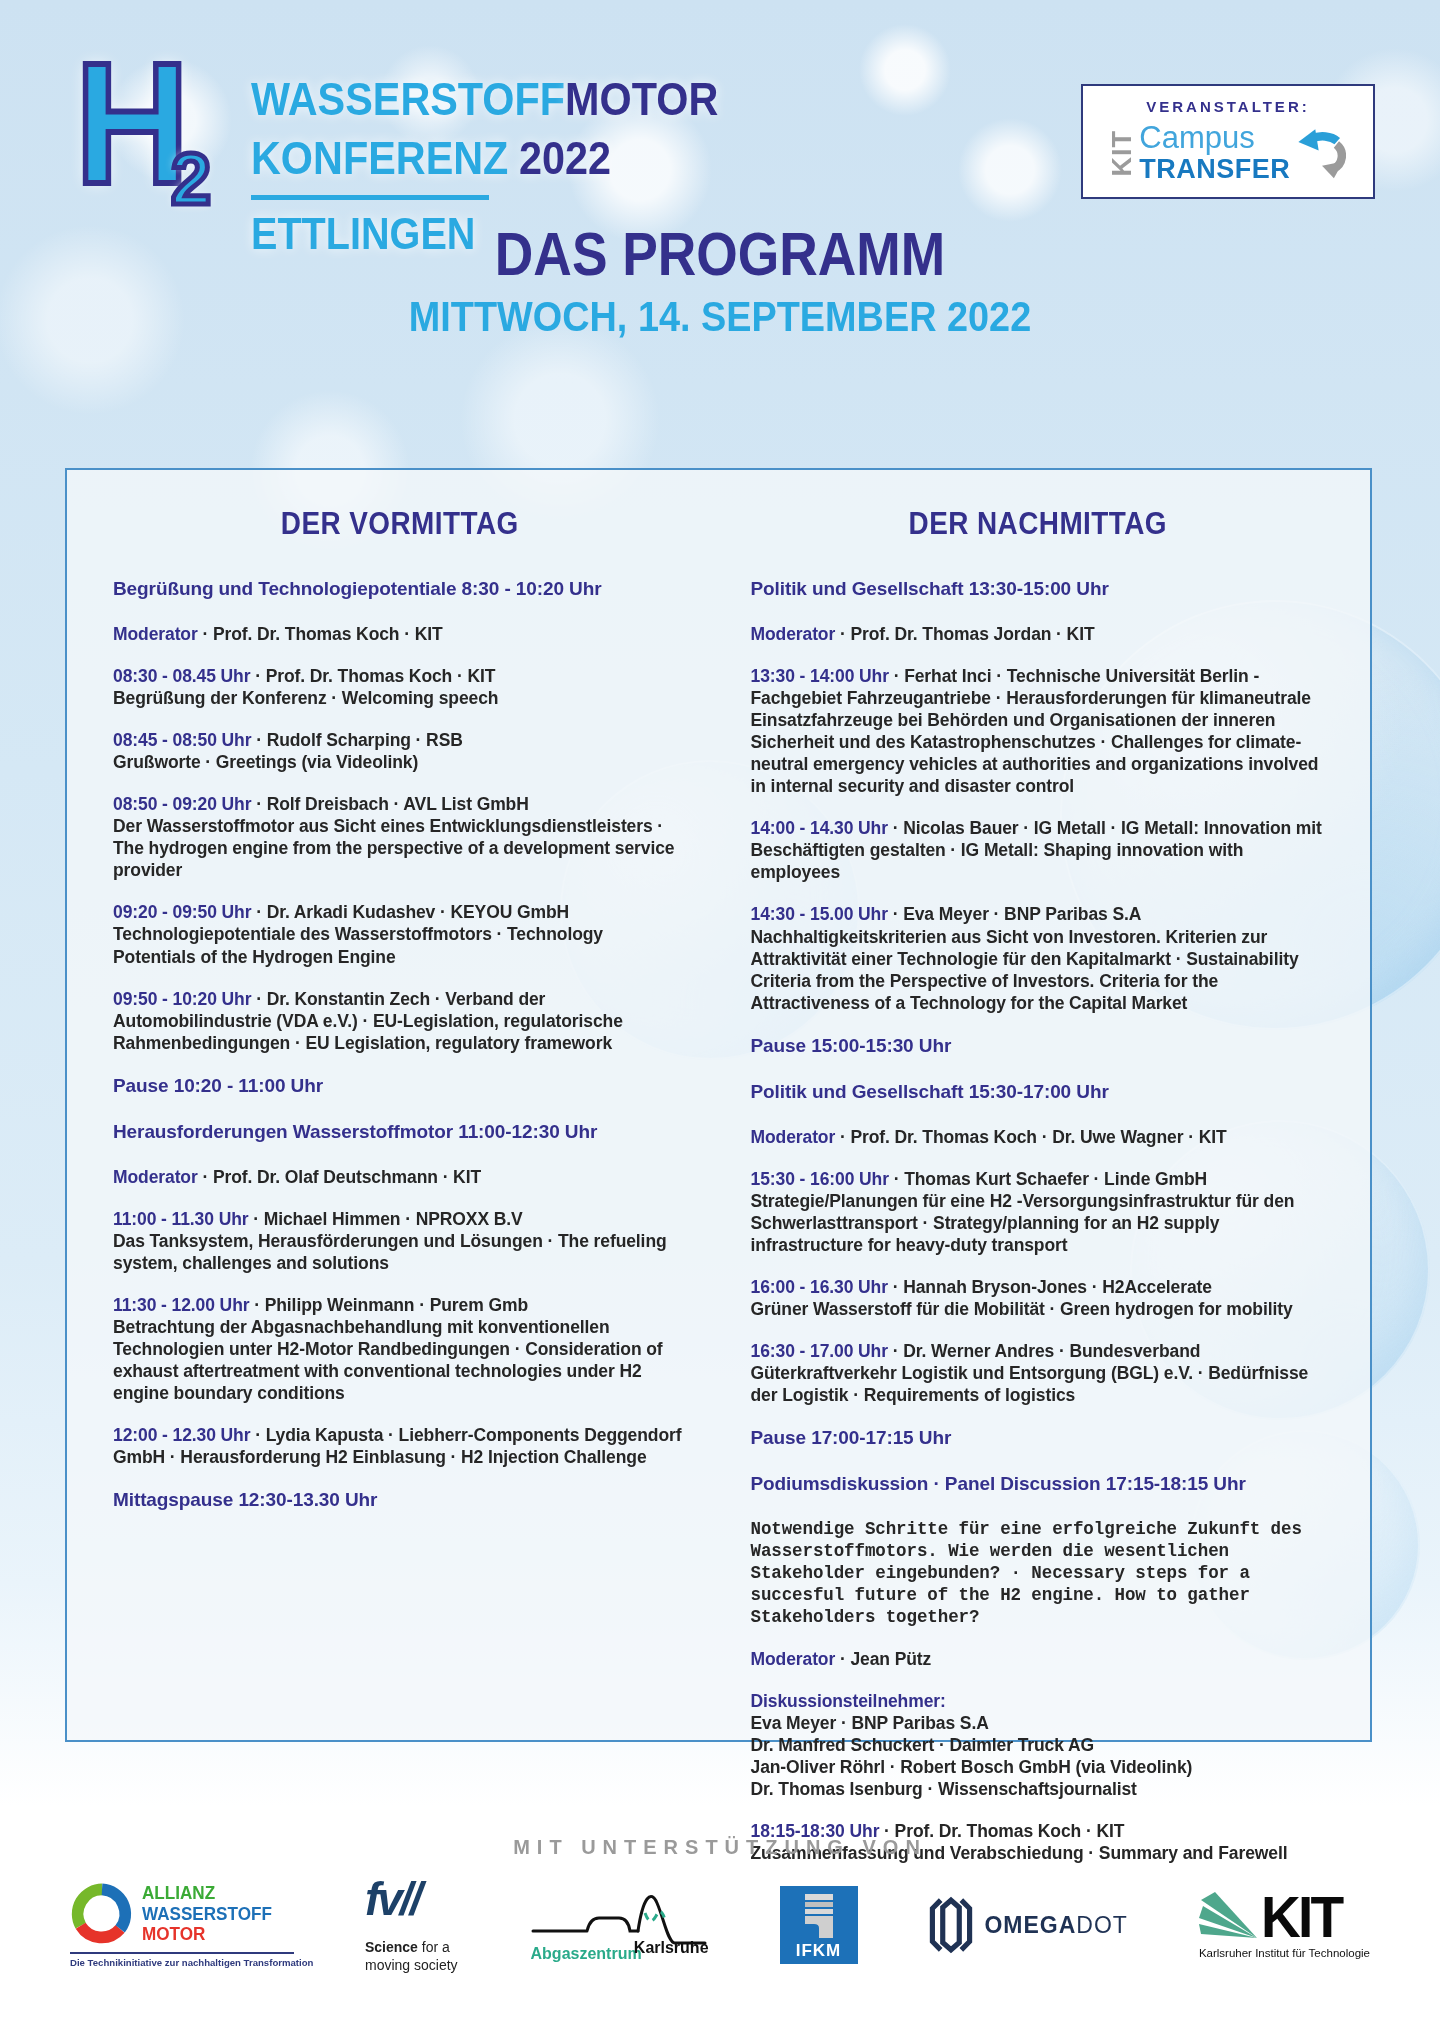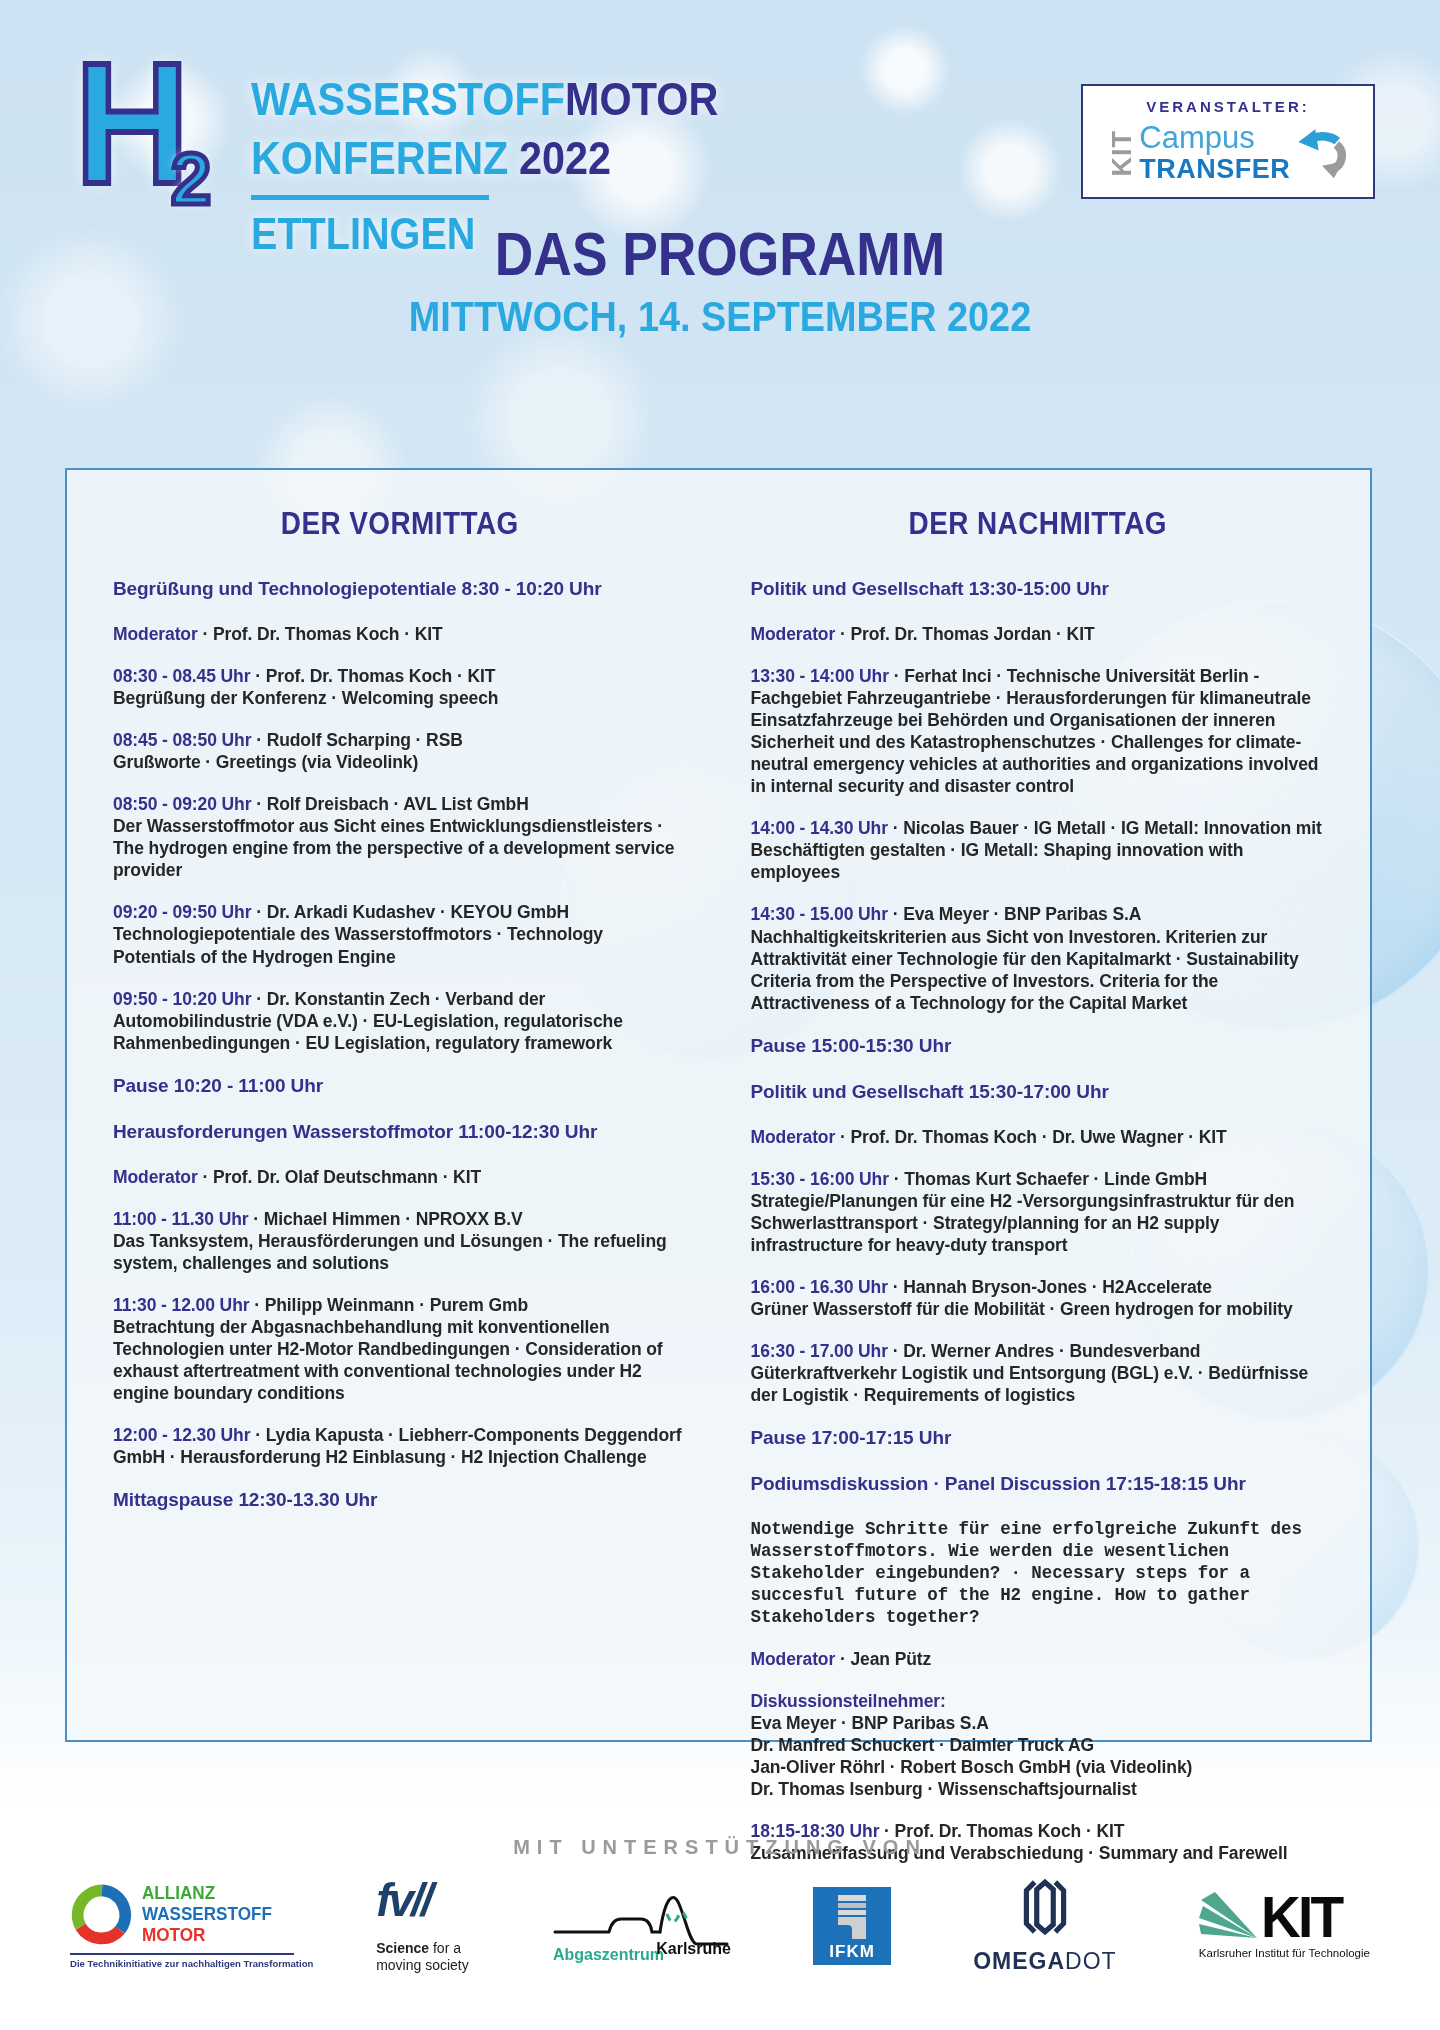--- a/index.html
+++ b/index.html
@@ -91,21 +91,21 @@
   .abz{position:relative;width:180px;height:84px;display:block;}
   .abz svg{position:absolute;left:0;top:0;}
   .abz-name{position:absolute;left:2px;bottom:4px;color:#2aaa8a;font-weight:700;font-size:16px;}
   .abz-city{position:absolute;right:0px;bottom:10px;color:#111;font-weight:700;font-size:16px;padding-left:32px;}
 
   .ifkm{width:78px;height:78px;background:#1d71b8;position:relative;display:block;}
   .ifkm svg{position:absolute;left:50%;top:6px;transform:translateX(-50%);}
   .ifkm-label{position:absolute;bottom:3px;left:0;right:0;text-align:center;color:#fff;font-weight:700;
     font-size:17px;letter-spacing:1px;}
 
-  .omg{gap:10px;flex-direction:column;}
+  .omg{gap:10px;}
   .omg-text{font-size:23px;color:#1f3254;letter-spacing:1px;white-space:nowrap;}
   .omg-text .bold{font-weight:700;} .omg-text .light{font-weight:400;}
 
   .kitlogo{display:block;}
   .kit-top{display:flex;align-items:center;}
   .kit-word{font-size:58px;font-weight:700;color:#0a0a0a;letter-spacing:-3px;line-height:.85;transform:scaleX(.95);transform-origin:left;}
   .kit-sub{font-size:11.5px;color:#111;margin-top:5px;}
 </style>
 </head>
 <body>

